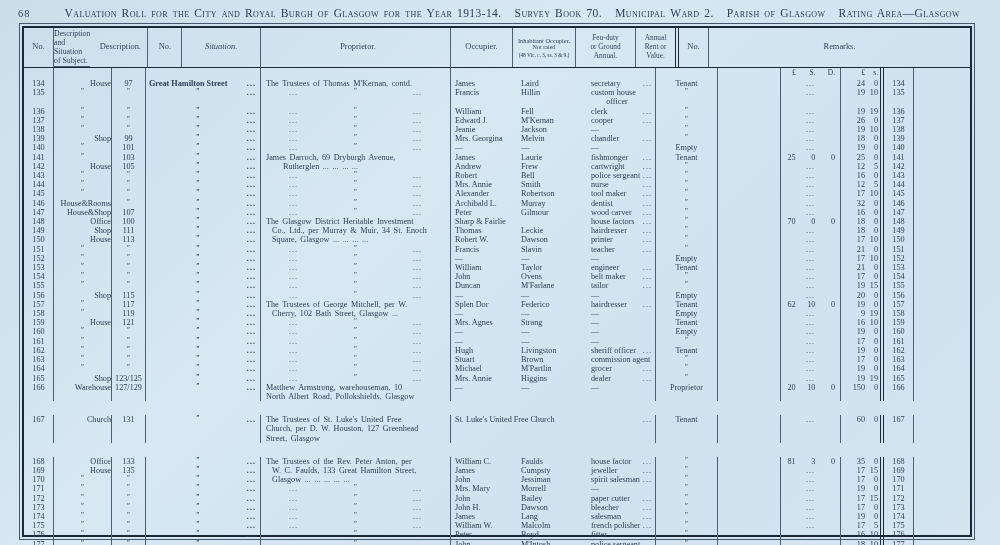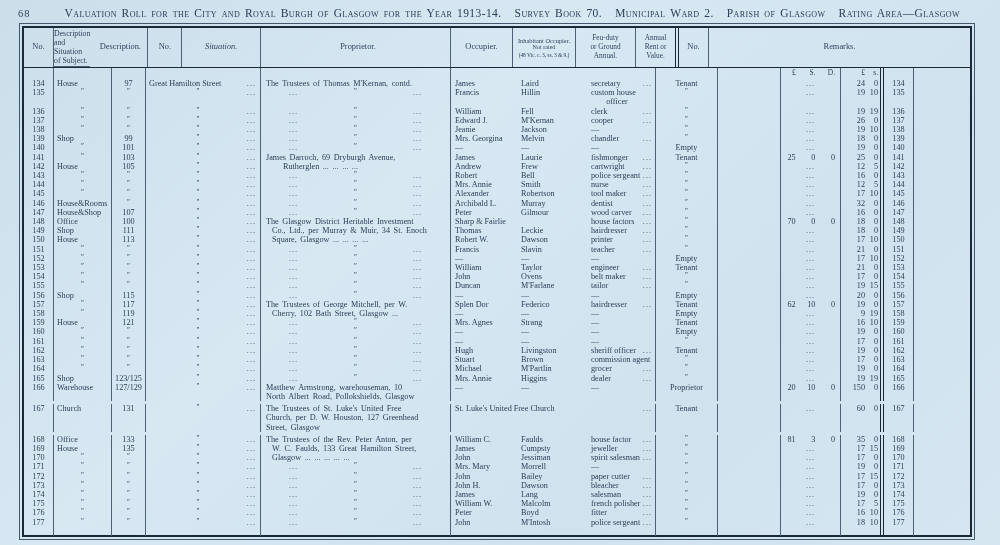--- a/index.html
+++ b/index.html
@@ -12,21 +12,21 @@
     background:linear-gradient(135deg,#ccdeea 0%,#d7e8f3 38%,#d0e2ee 70%,#d5e6f1 100%);overflow:hidden;}
   .masthead{position:absolute;top:7px;left:18px;right:24px;display:flex;align-items:center;}
   .pageno{font-size:10.5px;letter-spacing:1px;}
   .title{flex:1;margin-left:34px;margin-right:16px;display:flex;justify-content:space-between;
     font-variant:small-caps;font-size:11.5px;letter-spacing:.4px;word-spacing:1.5px;white-space:nowrap;color:#2b3d52;}
   
   .tbl{position:absolute;left:22px;top:26px;width:950px;bottom:8px;display:flex;flex-direction:column;
     border:2px solid var(--heavy);outline:1px solid #44586c;outline-offset:2px;}
   
   .c1{width:30px;border-right:1px solid var(--line);}
-  .c2{width:58px;border-right:1px solid var(--line);padding-left:3px;}
+  .c2{width:58px;border-right:1px solid var(--line);padding-left:3px;text-align:right;}
   .c3{width:34px;border-right:1px solid var(--line);}
   .c4{width:115px;border-right:1px solid var(--line);}
   .c5{width:190px;border-right:1px solid var(--line);}
   .c6{width:205px;border-right:1px solid var(--line);}
   .c7{width:62px;border-right:1px solid var(--line);}
   .c8{width:63px;border-right:1px solid var(--line);}
   .c9{width:60px;border-right:1px solid var(--line);}
   .c10{width:43px;border-right:4px double var(--heavy);}
   .c11{width:30px;border-right:1px solid var(--line);}
   .c12{flex:1;}
@@ -40,29 +40,29 @@
   .hg-bot{flex:1;display:flex;}
   .hg-bot .hc{border-right:1px solid var(--line);}
   .hg-bot .hc.hlast{border-right:none;flex:1;width:auto;font-style:italic;}
   .hl1{font-size:6.4px;display:block;}
   .hl2{font-size:6.1px;display:block;}
   .hl3{font-size:5.6px;display:block;letter-spacing:-.1px;}
   .fh{font-size:7.3px;display:block;}
   
   .rows{display:flex;flex-direction:column;flex:1;}
   .row{display:flex;min-height:9.2px;flex:0 0 auto;}
-  .row.gap{margin-top:3px;}
+  .row.gap{margin-top:14px;}
   .row.spacer{flex:1 1 auto;}
   .row.units{min-height:11px;}
   .c{font-size:8.2px;line-height:9.2px;color:var(--ink);}
   .num{text-align:center;}
   .c.cen{text-align:center;padding-left:0;}
   .dit{font-size:7.2px;}
   .dots{letter-spacing:1px;}
-  .c4{display:flex;justify-content:space-between;padding:0 4px 0 3px;}
+  .c4{display:flex;justify-content:space-between;padding:0 4px 0 3px;font-weight:bold;}
   .smain{flex:1;text-align:left;white-space:nowrap;}
   .smain.cen{text-align:center;}
   .c5{padding-left:5px;white-space:pre-line;word-spacing:1.5px;}
   .c5.ind{padding-left:11px;}
   .c5.ind2{padding-left:22px;}
   .c5.pd{display:flex;justify-content:space-around;padding:0;align-items:flex-start;}
   .c6{display:flex;padding-left:4px;}
   .t1{width:66px;white-space:nowrap;}
   .t2{width:70px;white-space:nowrap;}
   .t3{flex:1;display:flex;flex-direction:column;padding-right:3px;min-width:0;}

